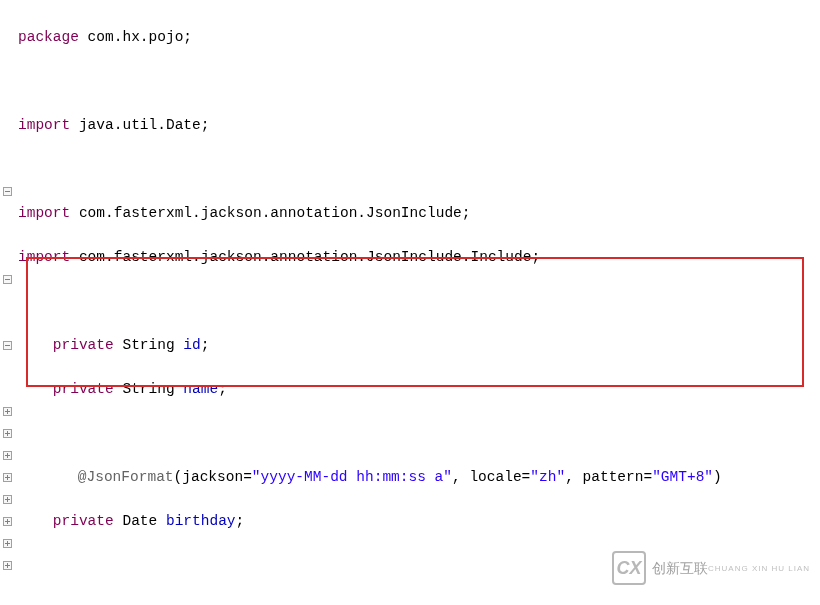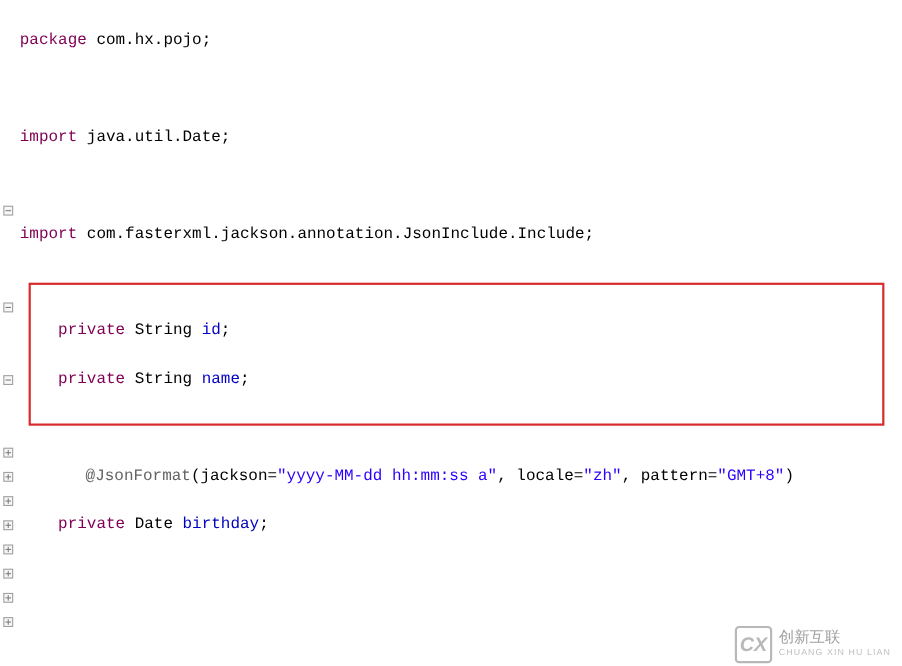--- a/index.html
+++ b/index.html
@@ -57,42 +57,42 @@
   left: 26px;
   top: 257px;
   width: 778px;
   height: 130px;
   border: 2px solid #d82a2a;
   pointer-events: none;
 }
 .watermark {
   position: absolute;
   right: 10px;
-  bottom: 2px;
+  bottom: 20px;
   display: flex;
   align-items: center;
   gap: 6px;
   color: #b0b0b0;
   font-family: "Microsoft YaHei", sans-serif;
   font-size: 12px;
 }
 .wm-logo {
   width: 34px; height: 34px;
   border: 2px solid #b8b8b8;
   border-radius: 4px;
   display: flex;
   align-items: center;
   justify-content: center;
   font-size: 18px;
   font-weight: bold;
   color: #b8b8b8;
   font-style: italic;
   font-family: Arial, sans-serif;
 }
-.wm-text { display: flex; flex-direction: column; line-height: 13px; }
+.wm-text { display: flex; line-height: 13px; }
 .wm-cn { font-size: 14px; color: #a0a0a0; }
 .wm-en { font-size: 8px; letter-spacing: 1px; color: #c0c0c0; }
 </style>
 </head>
 <body>
 
 <div class="gutter">
   <div></div>
     <div></div>
     <div></div>
@@ -142,20 +142,21 @@
       <span class="fold plus"></span>
     </div>
   <div></div>
 </div>
 
 <div class="editor">
 <div><span class="kw">package</span><span> com.hx.pojo;</span></div>
 <div> </div>
 <div><span class="kw">import</span><span> java.util.Date;</span></div>
 <div> </div>
+<div><span class="kw">import</span><span> com.fasterxml.jackson.annotation.JsonInclude;</span></div>
 <div><span class="kw">import</span><span> com.fasterxml.jackson.annotation.JsonInclude.Include;</span></div>
 <div> </div>
 <div>    <span class="kw">private</span><span> String </span><span class="field">id</span><span>;</span></div>
 <div>    <span class="kw">private</span><span> String </span><span class="field">name</span><span>;</span></div>
 <div> </div>
 <div>    <span class="ann">@JsonFormat</span><span>(jackson=</span><span class="str">"yyyy-MM-dd hh:mm:ss a"</span><span>, locale=</span><span class="str">"zh"</span><span>, pattern=</span><span class="str">"GMT+8"</span><span>)</span></div>
 <div>    <span class="kw">private</span><span> Date </span><span class="field">birthday</span><span>;</span></div>
 
 
 

